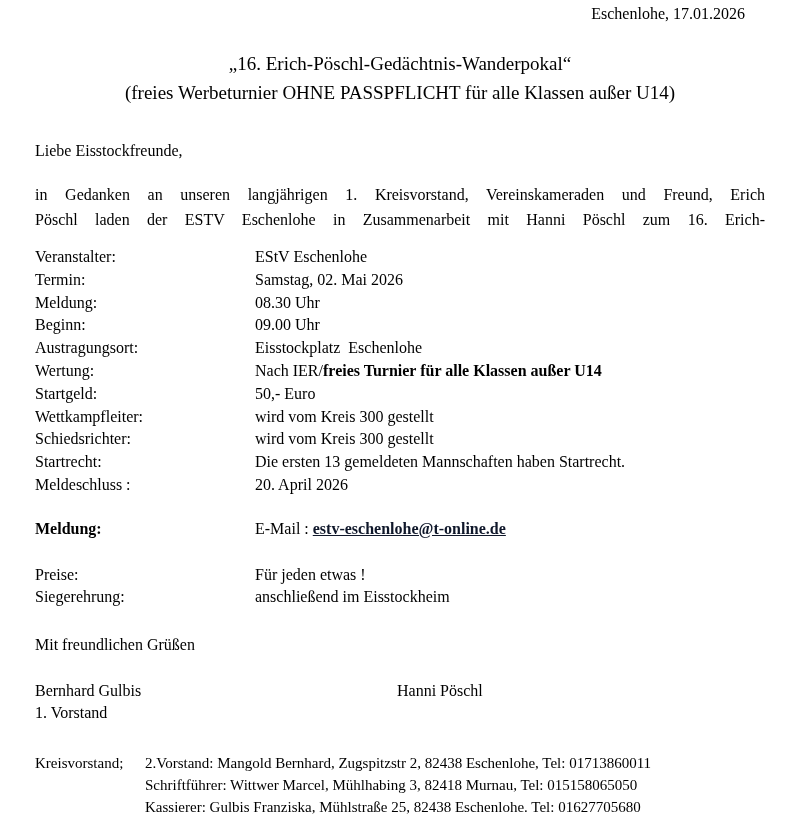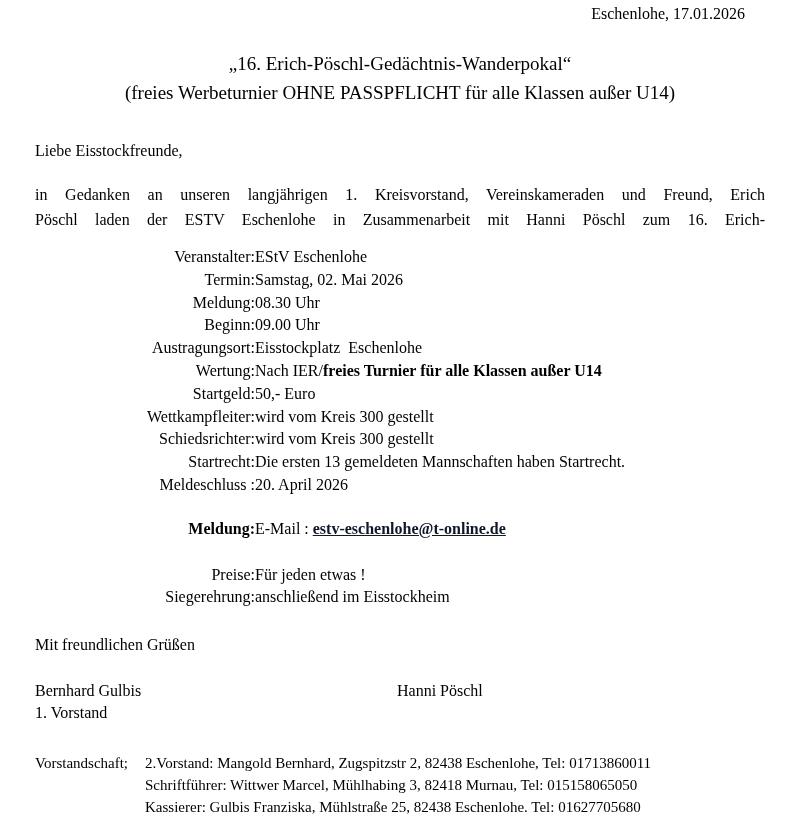--- a/index.html
+++ b/index.html
@@ -47,21 +47,20 @@
     margin-top: 14px;
     line-height: 22.8px;
   }
   .drow {
     display: flex;
   }
   .dlabel {
     flex: none;
     width: 220px;
     white-space: pre-wrap;
-    text-align: right;
   }
   .dvalue {
     white-space: pre-wrap;
   }
   .bold { font-weight: bold; }
   .registration-row {
     margin-top: 21px;
     line-height: 22px;
     display: flex;
   }
@@ -186,21 +185,21 @@
 
   <div class="greeting">Mit freundlichen Grüßen</div>
 
   <div class="signature-row">
     <span class="sig-left">Bernhard Gulbis</span>
     <span>Hanni Pöschl</span>
   </div>
   <div class="signer-role">1. Vorstand</div>
 
   <div class="footer">
-    <span class="footer-label">Vorstandschaft;</span>
+    <span class="footer-label">Kreisvorstand;</span>
     <span class="footer-lines">
       <div>2.Vorstand: Mangold Bernhard, Zugspitzstr 2, 82438 Eschenlohe, Tel: 01713860011</div>
       <div>Schriftführer: Wittwer Marcel, Mühlhabing 3, 82418 Murnau, Tel: 015158065050</div>
       <div>Kassierer: Gulbis Franziska, Mühlstraße 25, 82438 Eschenlohe. Tel: 01627705680</div>
     </span>
   </div>
 
 </div>
 
 </body></html>

